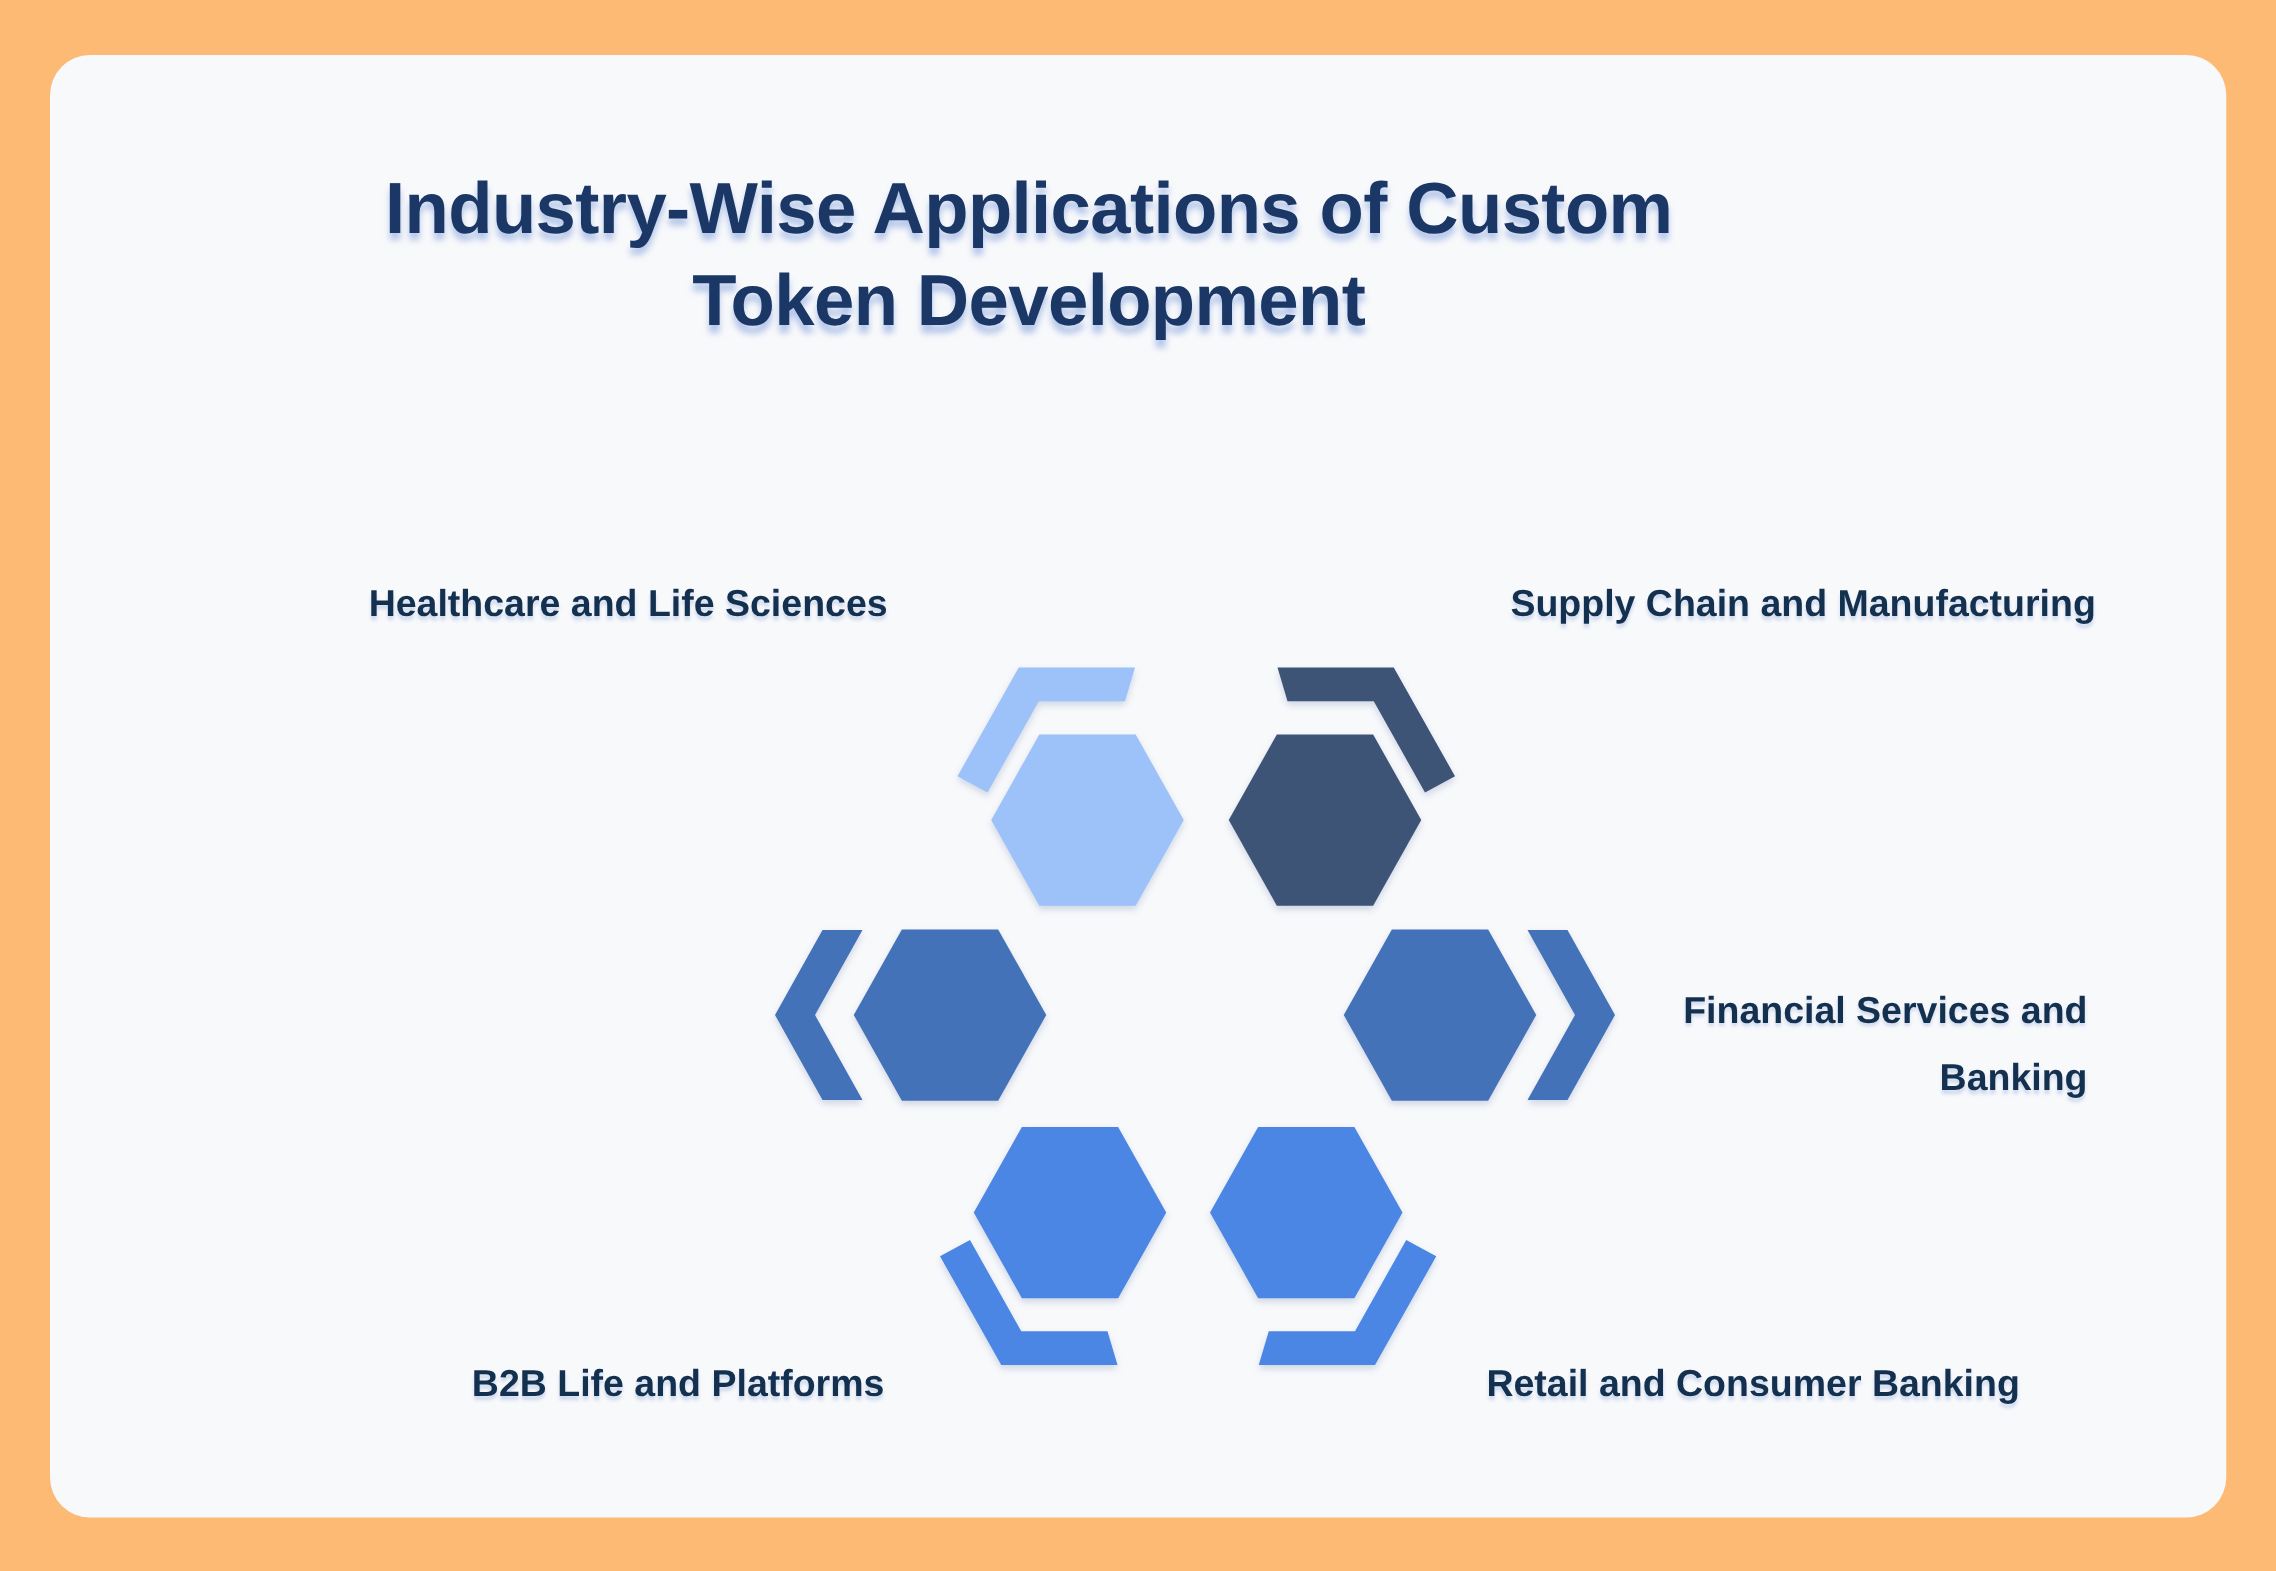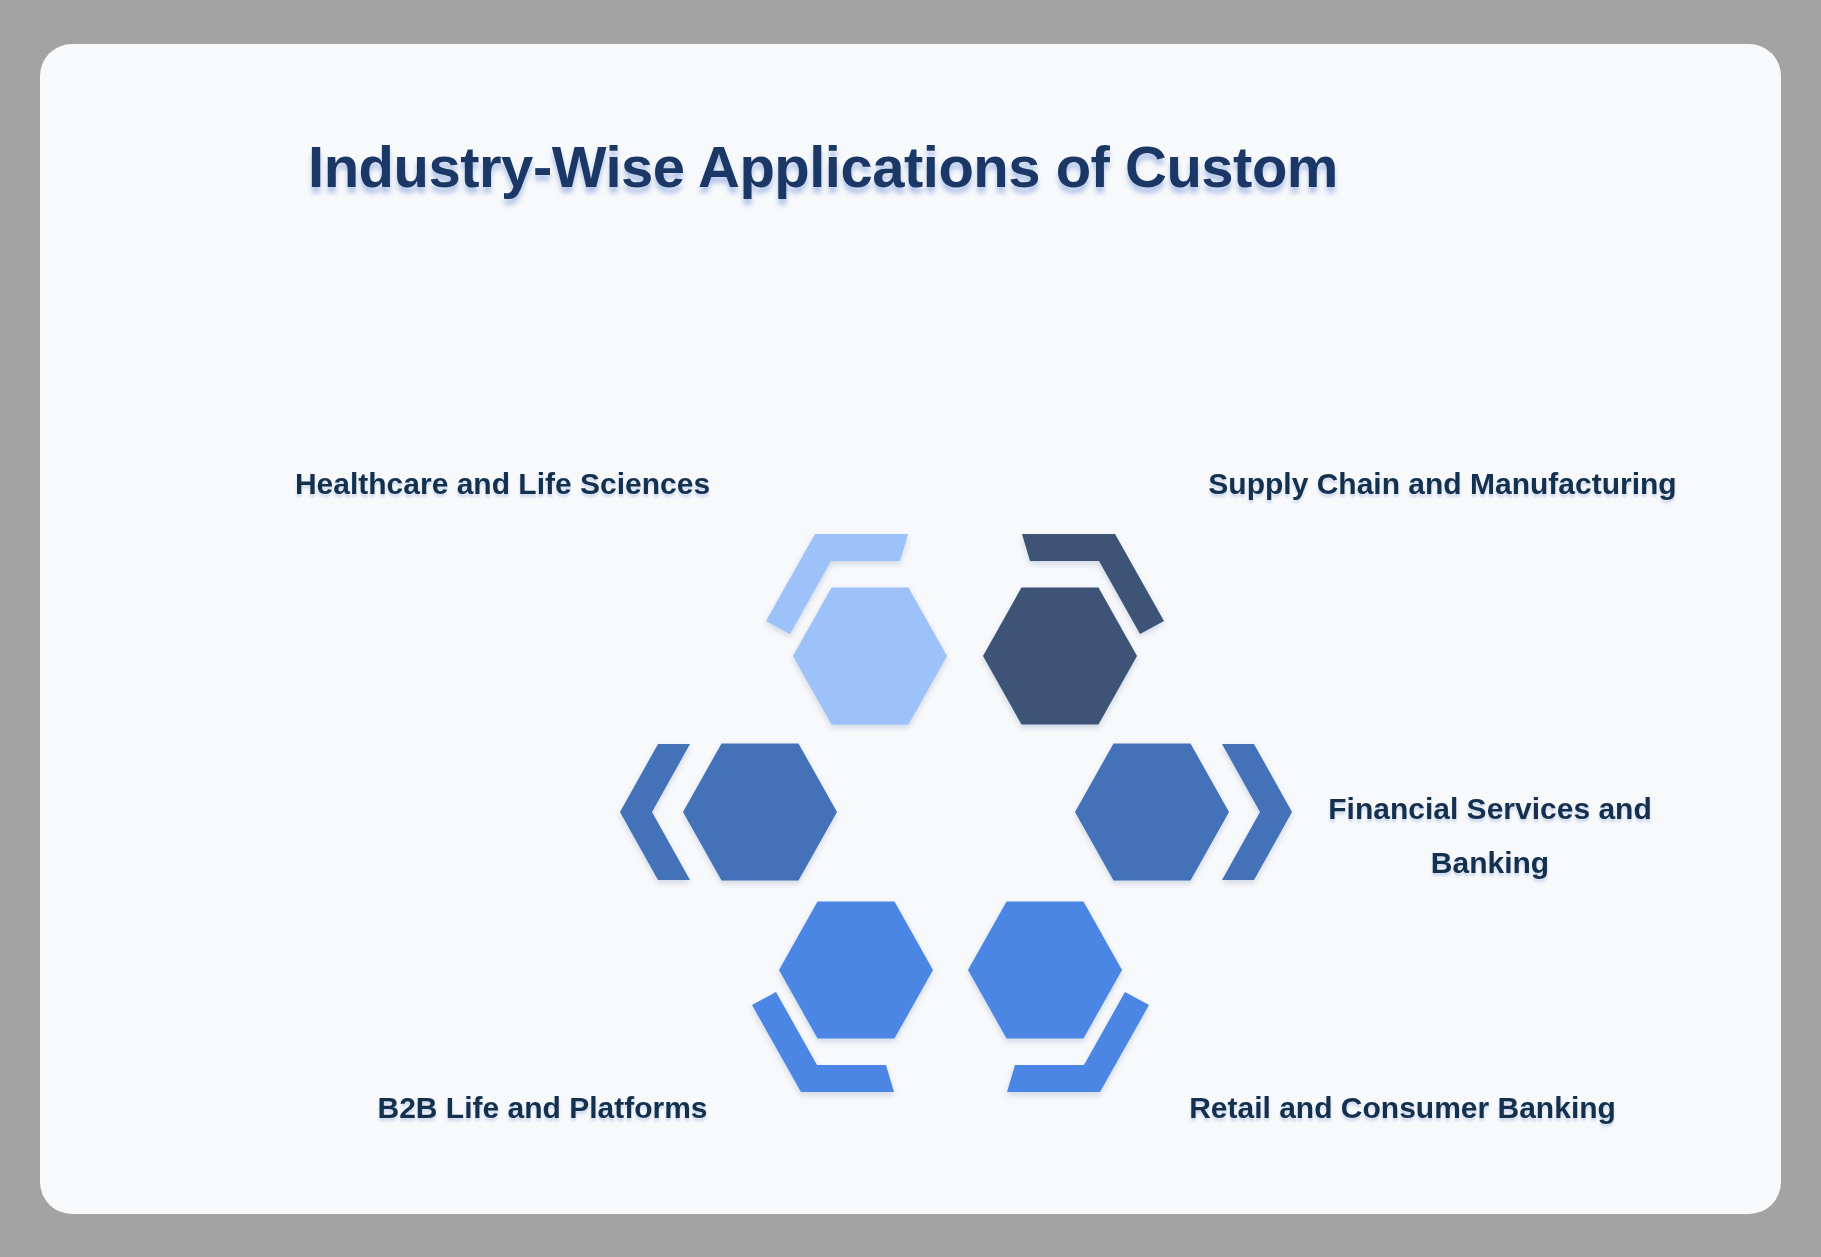--- a/index.html
+++ b/index.html
@@ -1,19 +1,19 @@
 <!DOCTYPE html>
 <html><head>
 <meta charset="utf-8">
 <style>
   html,body{margin:0;padding:0;background:#ffffff;}
   .page{
     position:relative;
     width:1821px;height:1257px;
-    background:#a3a3a3;
+    background:#fdba74;
     font-family:"Liberation Sans", sans-serif;
     overflow:hidden;
   }
   .card{
     position:absolute;
     left:40px;top:44px;
     width:1741px;height:1170px;
     background:#f8f9fb;
     border-radius:32px;
   }
@@ -35,21 +35,21 @@
     position:absolute;
     font-size:30px;
     line-height:54px;
     font-weight:700;
     color:#14304f;
     text-shadow:0 3px 3px rgba(150,175,220,0.45);
   }
   .label-healthcare{left:195px;top:413px;width:535px;text-align:center;}
   .label-supply{left:1115px;top:413px;width:575px;text-align:center;}
   .label-government{left:165px;top:738px;width:380px;text-align:right;}
-  .label-financial{left:1270px;top:738px;width:360px;text-align:center;}
+  .label-financial{left:1270px;top:738px;width:360px;text-align:right;}
   .label-b2b{left:235px;top:1037px;width:535px;text-align:center;}
   .label-retail{left:1095px;top:1037px;width:535px;text-align:center;}
   .hex-unit{
     position:absolute;
     width:300px;height:300px;
     filter:drop-shadow(0 3px 3px rgba(60,90,150,0.22));
   }
   .hex-healthcare{left:680px;top:462px;}
   .hex-supply{left:870px;top:462px;}
   .hex-government{left:570px;top:618px;}
@@ -58,20 +58,21 @@
   .hex-retail{left:855px;top:776px;}
 </style>
 </head>
 <body>
 
 <div class="page">
   <div class="card">
 
     <h1 class="title">
       <span class="title-line">Industry-Wise Applications of Custom</span>
+      <span class="title-line">Token Development</span>
     </h1>
 
     <div class="label label-supply">Supply Chain and Manufacturing</div>
     <div class="label label-healthcare">Healthcare and Life Sciences</div>
     <div class="label label-financial">Financial Services and Banking</div>
     <div class="label label-b2b">B2B Life and Platforms</div>
     <div class="label label-retail">Retail and Consumer Banking</div>
 
     <svg class="hex-unit hex-healthcare" viewBox="-150 -150 300 300">
       <path d="M38,-122 L-55,-122 L-104,-35 L-80,-22 L-39,-95 L30,-95 Z" fill="#9CC2F9"></path>

